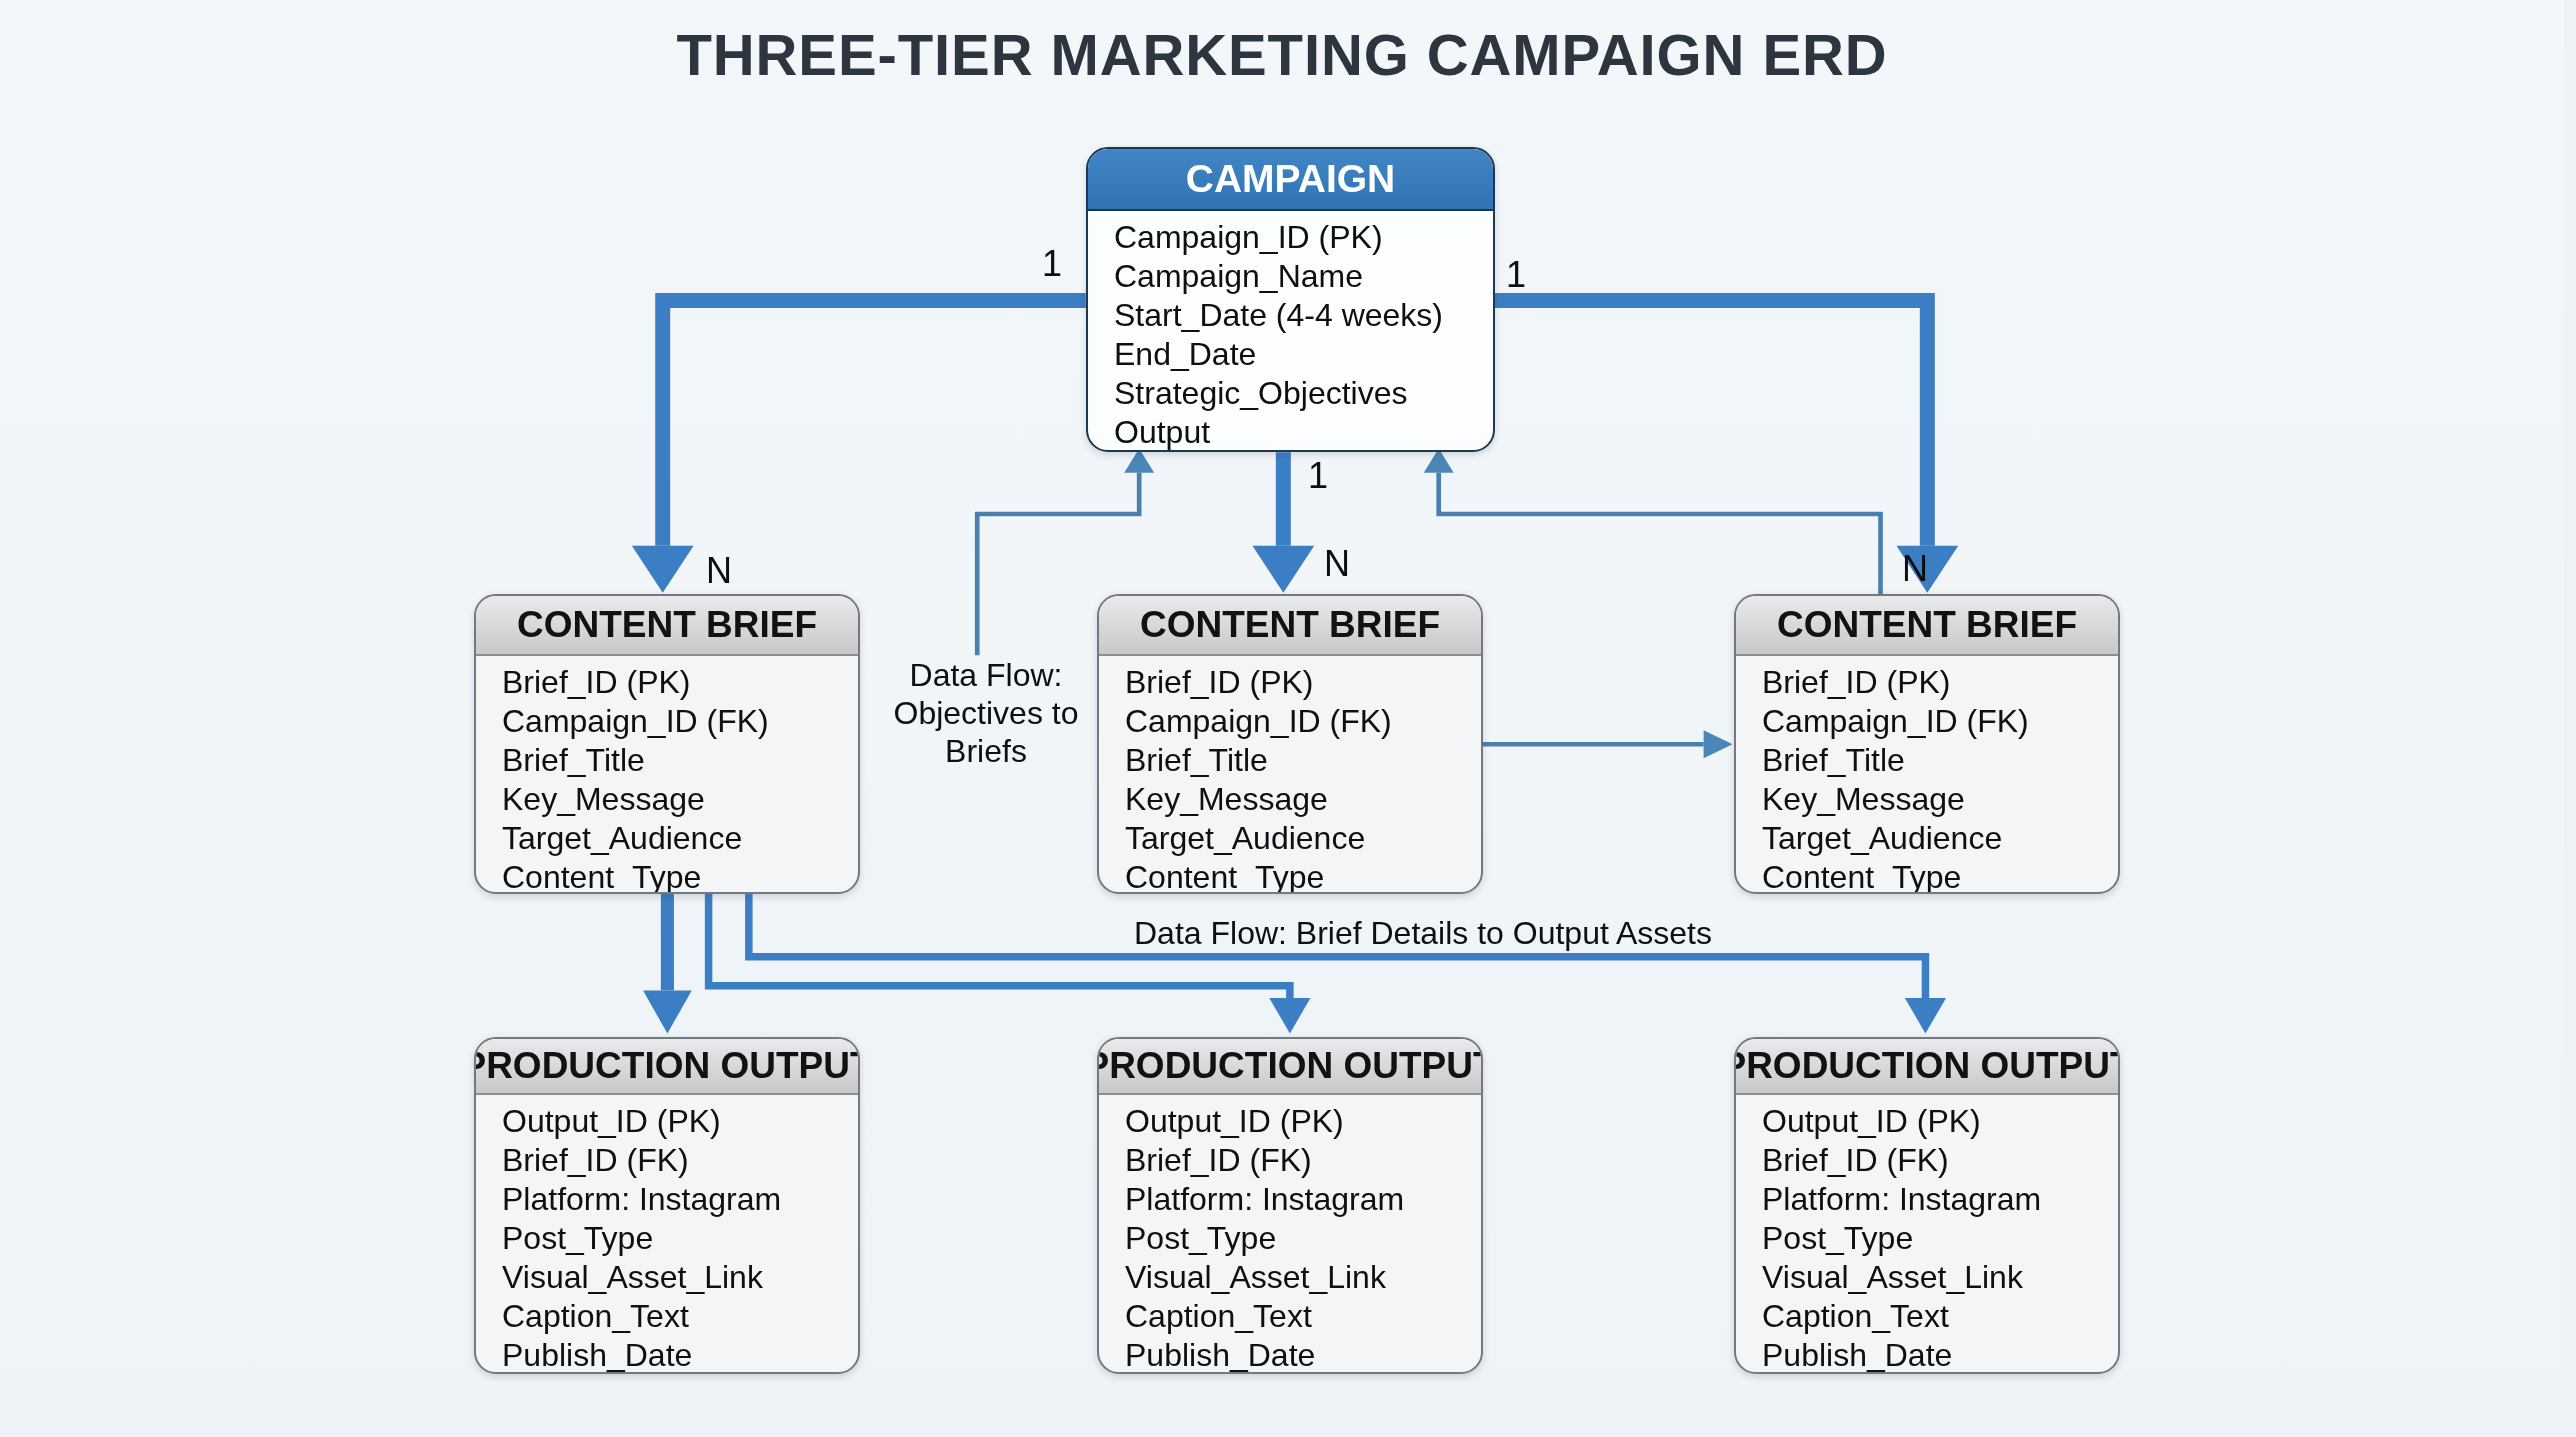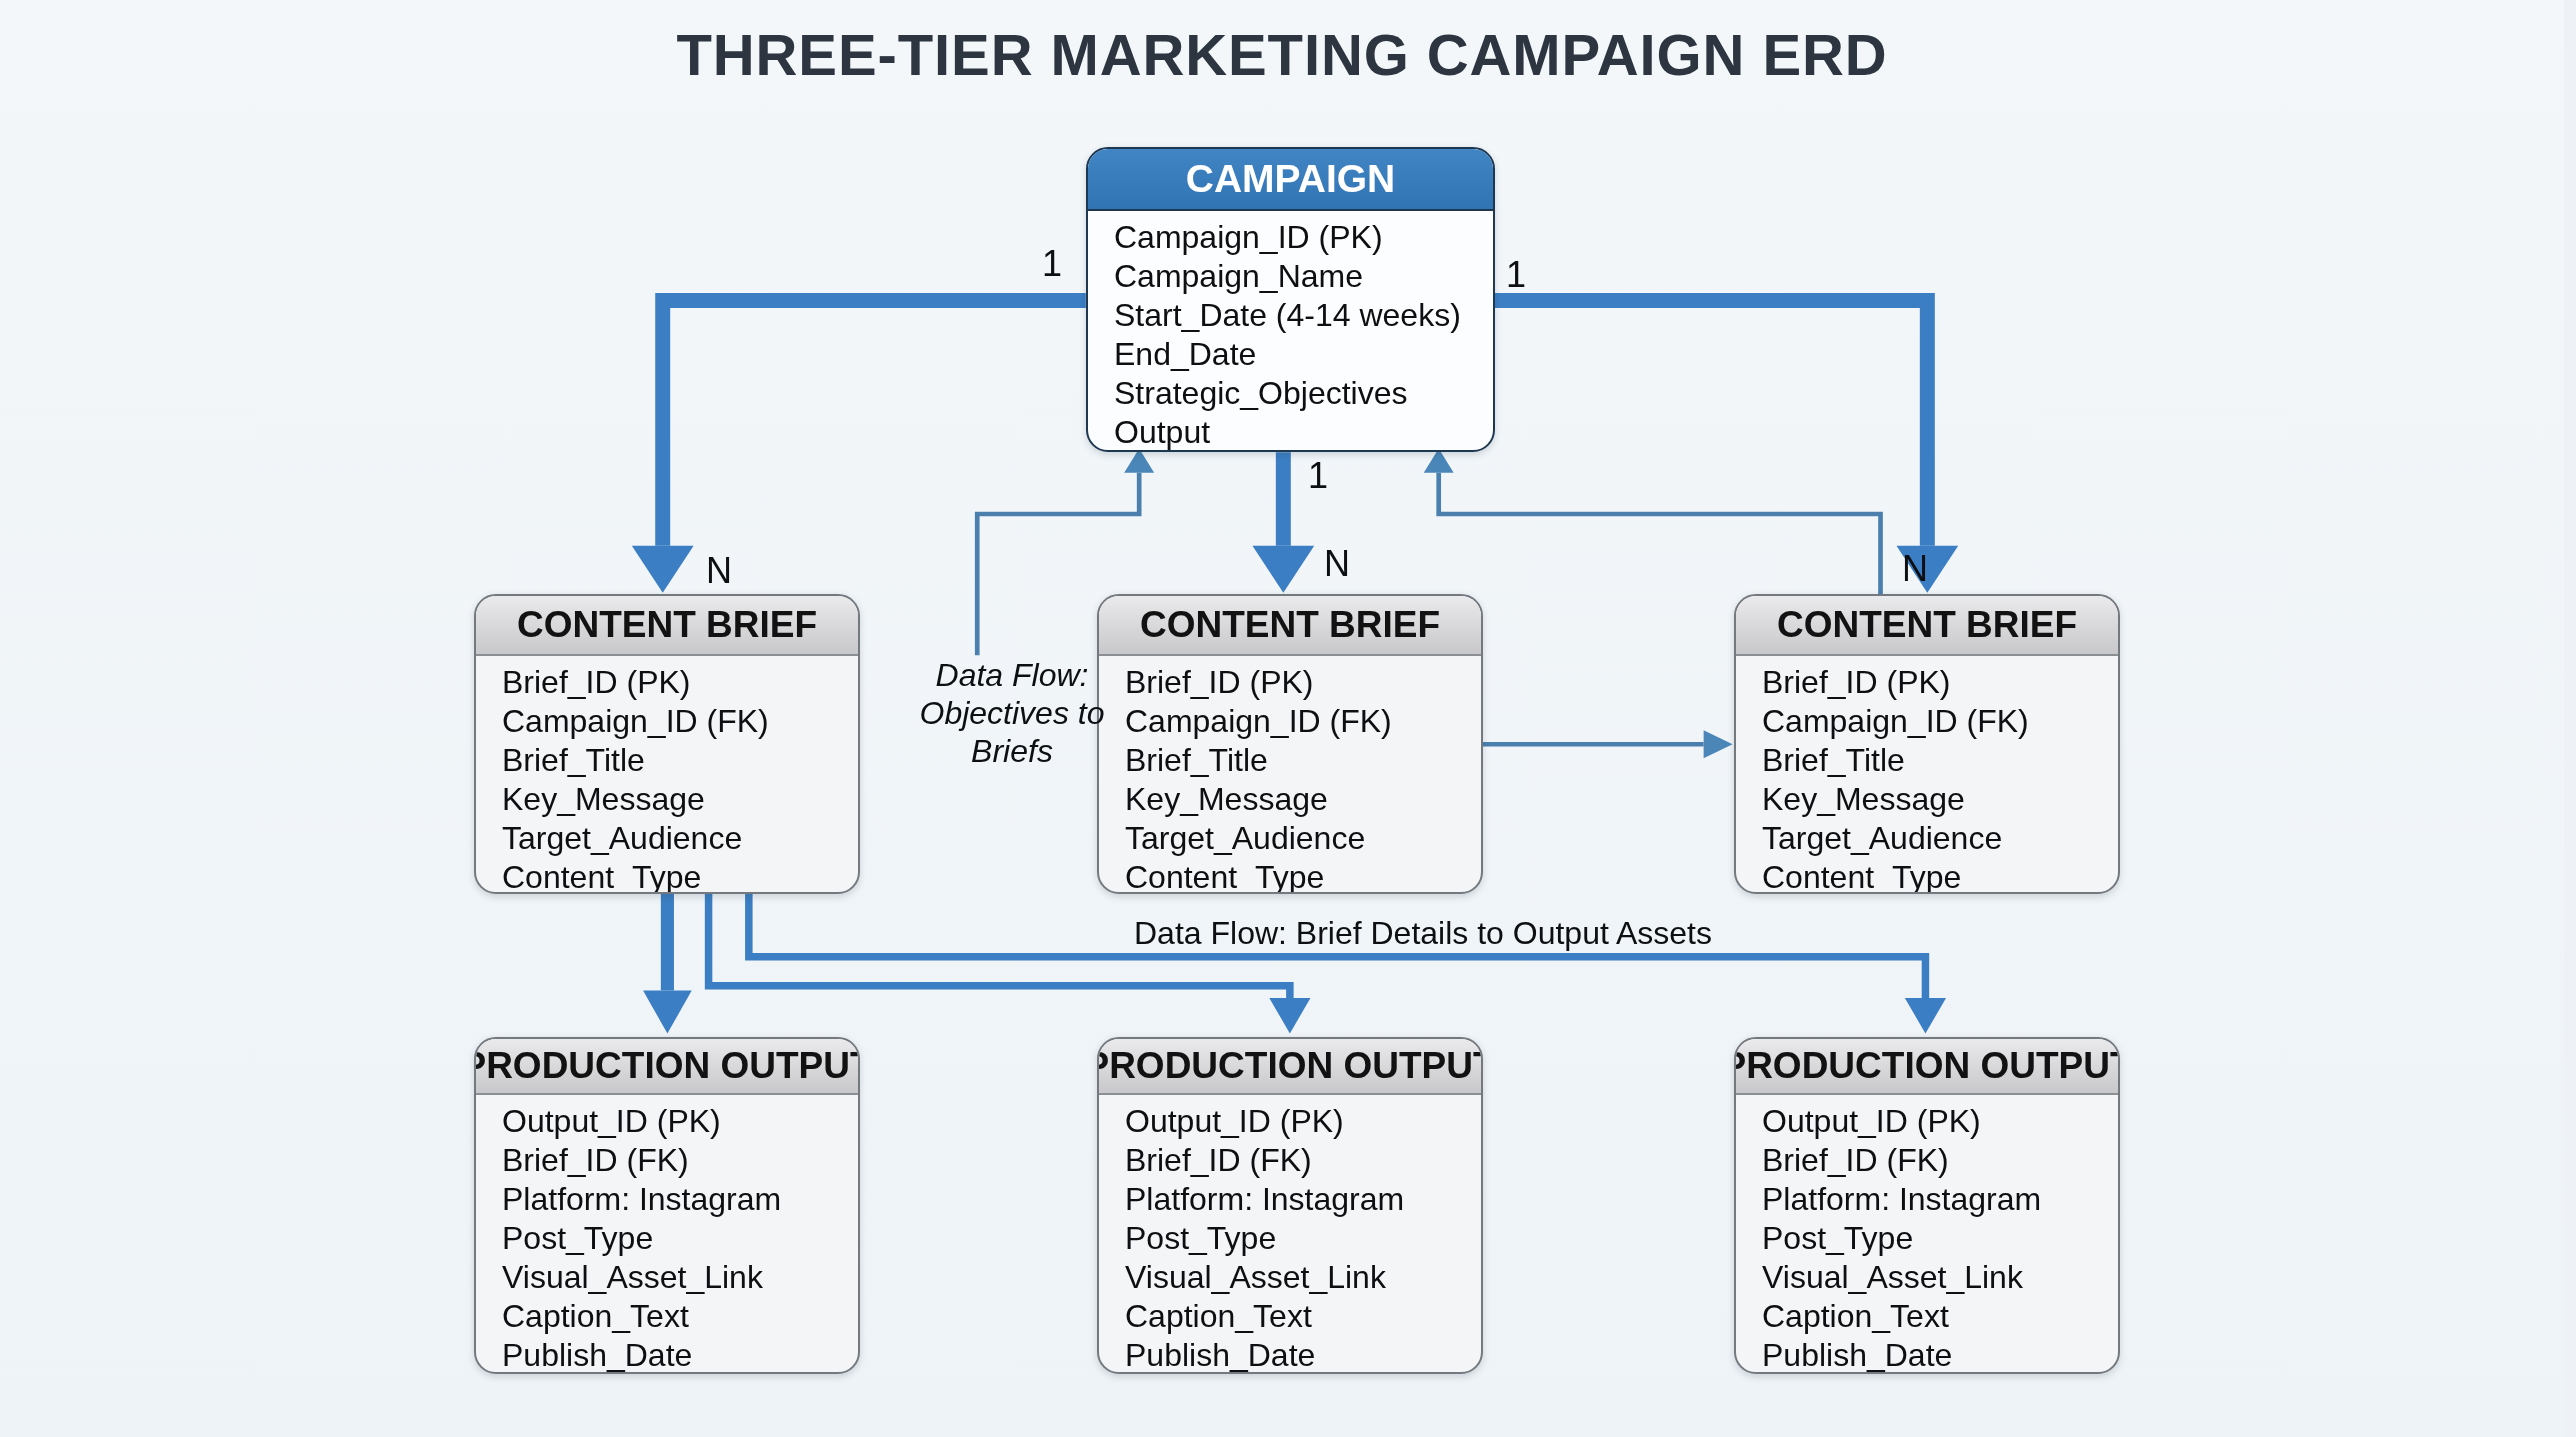--- a/index.html
+++ b/index.html
@@ -151,21 +151,21 @@
       <line x1="1584" y1="795" x2="1820" y2="795" stroke="#4a7fae" stroke-width="5"></line>
       <polygon points="1820,780 1820,810 1851,795" fill="#4a86b8"></polygon>
     </g>
   </svg>
 
   <div class="entity campaign" style="left:1086px;top:147px;width:409px;height:305px;">
     <div class="ehead">CAMPAIGN</div>
     <div class="ebody">
       <div class="row">Campaign_ID (PK)</div>
       <div class="row">Campaign_Name</div>
-      <div class="row">Start_Date (4-14 weeks)</div>
+      <div class="row">Start_Date (4-4 weeks)</div>
       <div class="row">End_Date</div>
       <div class="row">Strategic_Objectives</div>
       <div class="row">Output</div>
     </div>
   </div>
 
   <div class="entity gray brief" style="left:474px;top:594px;width:386px;height:300px;">
     <div class="ehead">CONTENT BRIEF</div>
     <div class="ebody">
       <div class="row">Brief_ID (PK)</div>
@@ -240,19 +240,19 @@
     </div>
   </div>
 
   <div class="cardinality" style="left:1052px;top:264px;">1</div>
   <div class="cardinality" style="left:1318px;top:476px;">1</div>
   <div class="cardinality" style="left:1516px;top:275px;">1</div>
   <div class="cardinality" style="left:719px;top:571px;">N</div>
   <div class="cardinality" style="left:1337px;top:564px;">N</div>
   <div class="cardinality" style="left:1915px;top:569px;">N</div>
 
-  <div class="flow-note" style="left:1012px;top:713px;font-style:italic;">Data Flow:
+  <div class="flow-note" style="left:986px;top:713px;">Data Flow:
 Objectives to
 Briefs</div>
   <div class="flow-note single" style="left:1423px;top:933px;">Data Flow: Brief Details to Output Assets</div>
 
 </div>
 
 
 </body></html>

